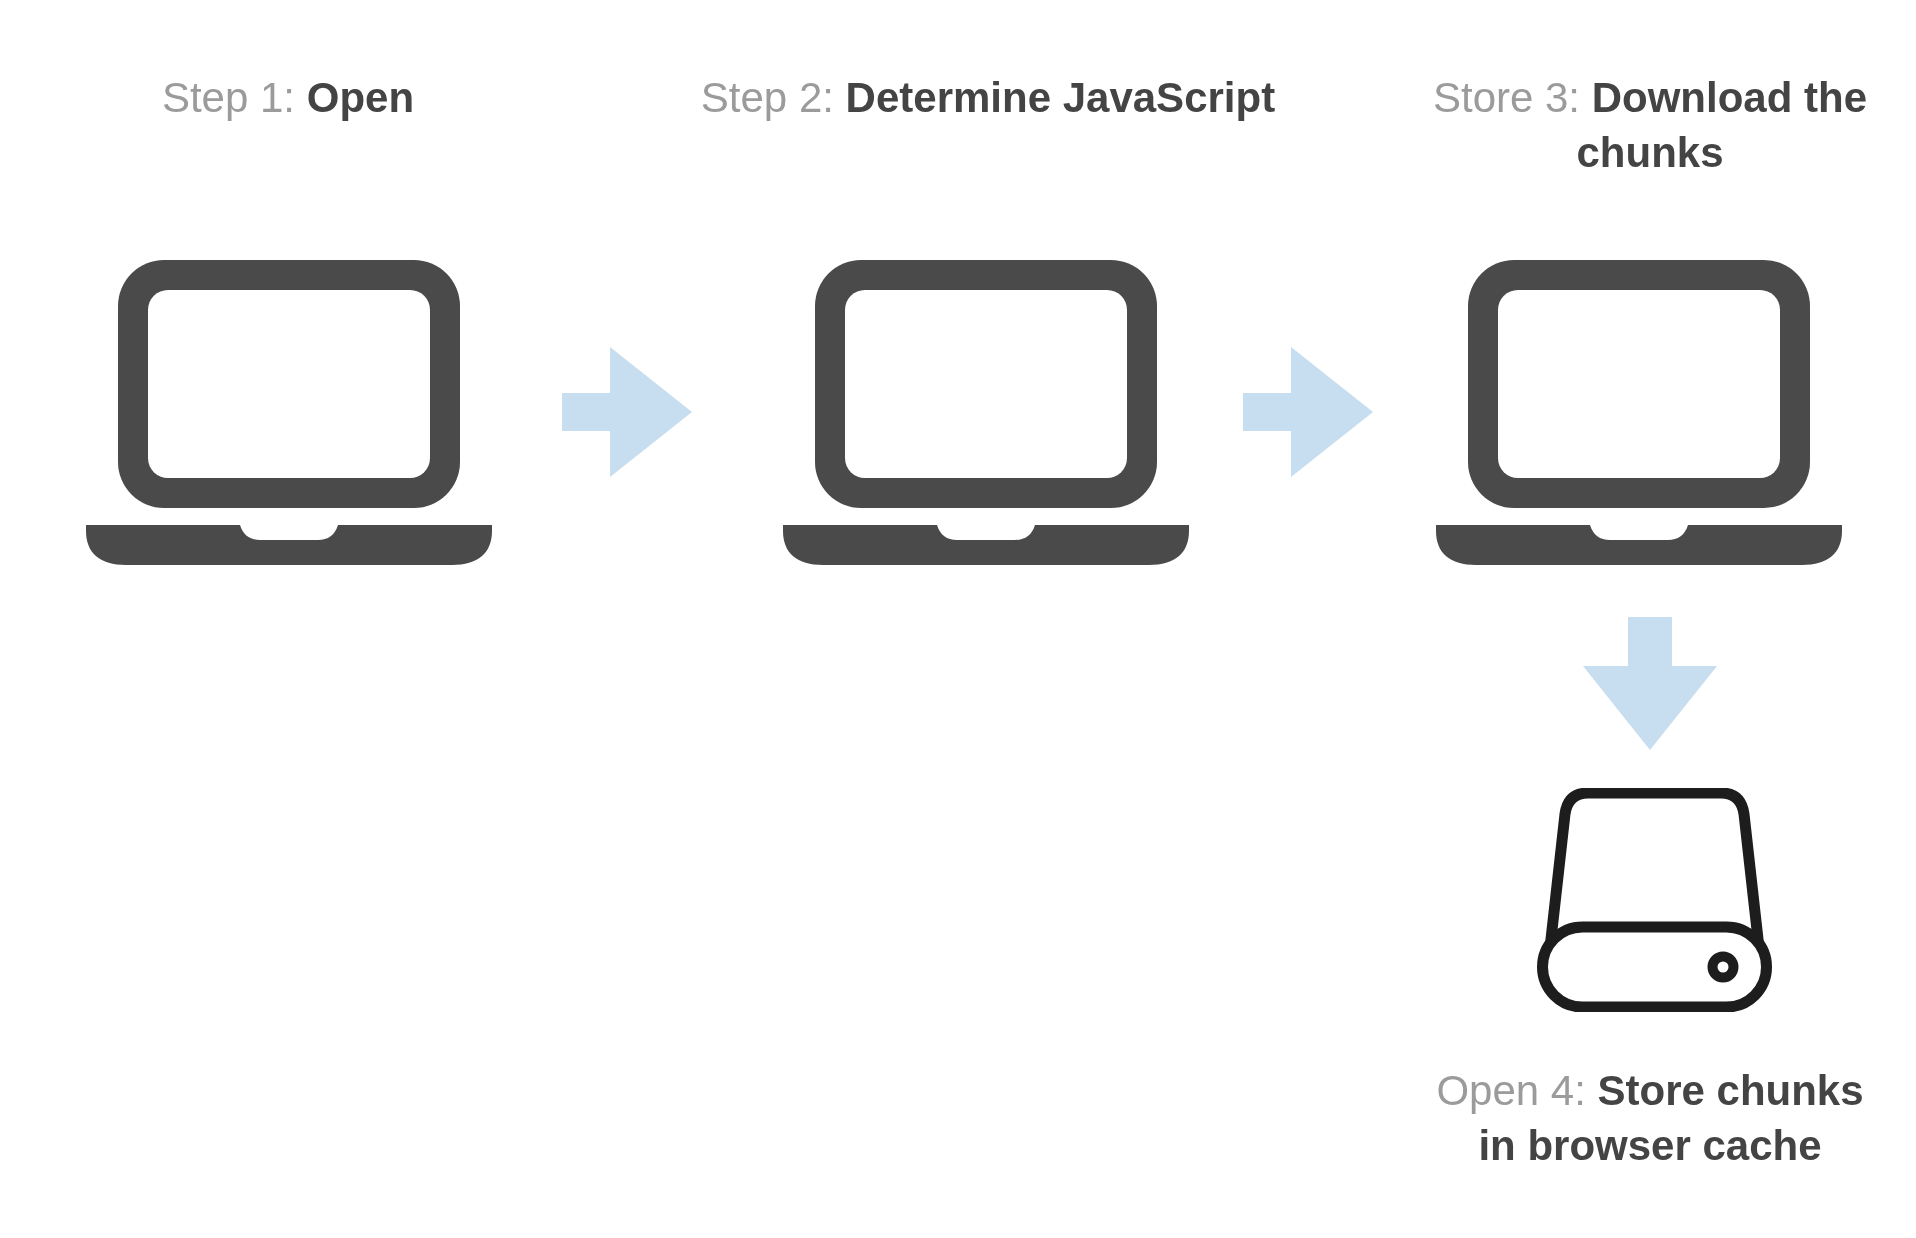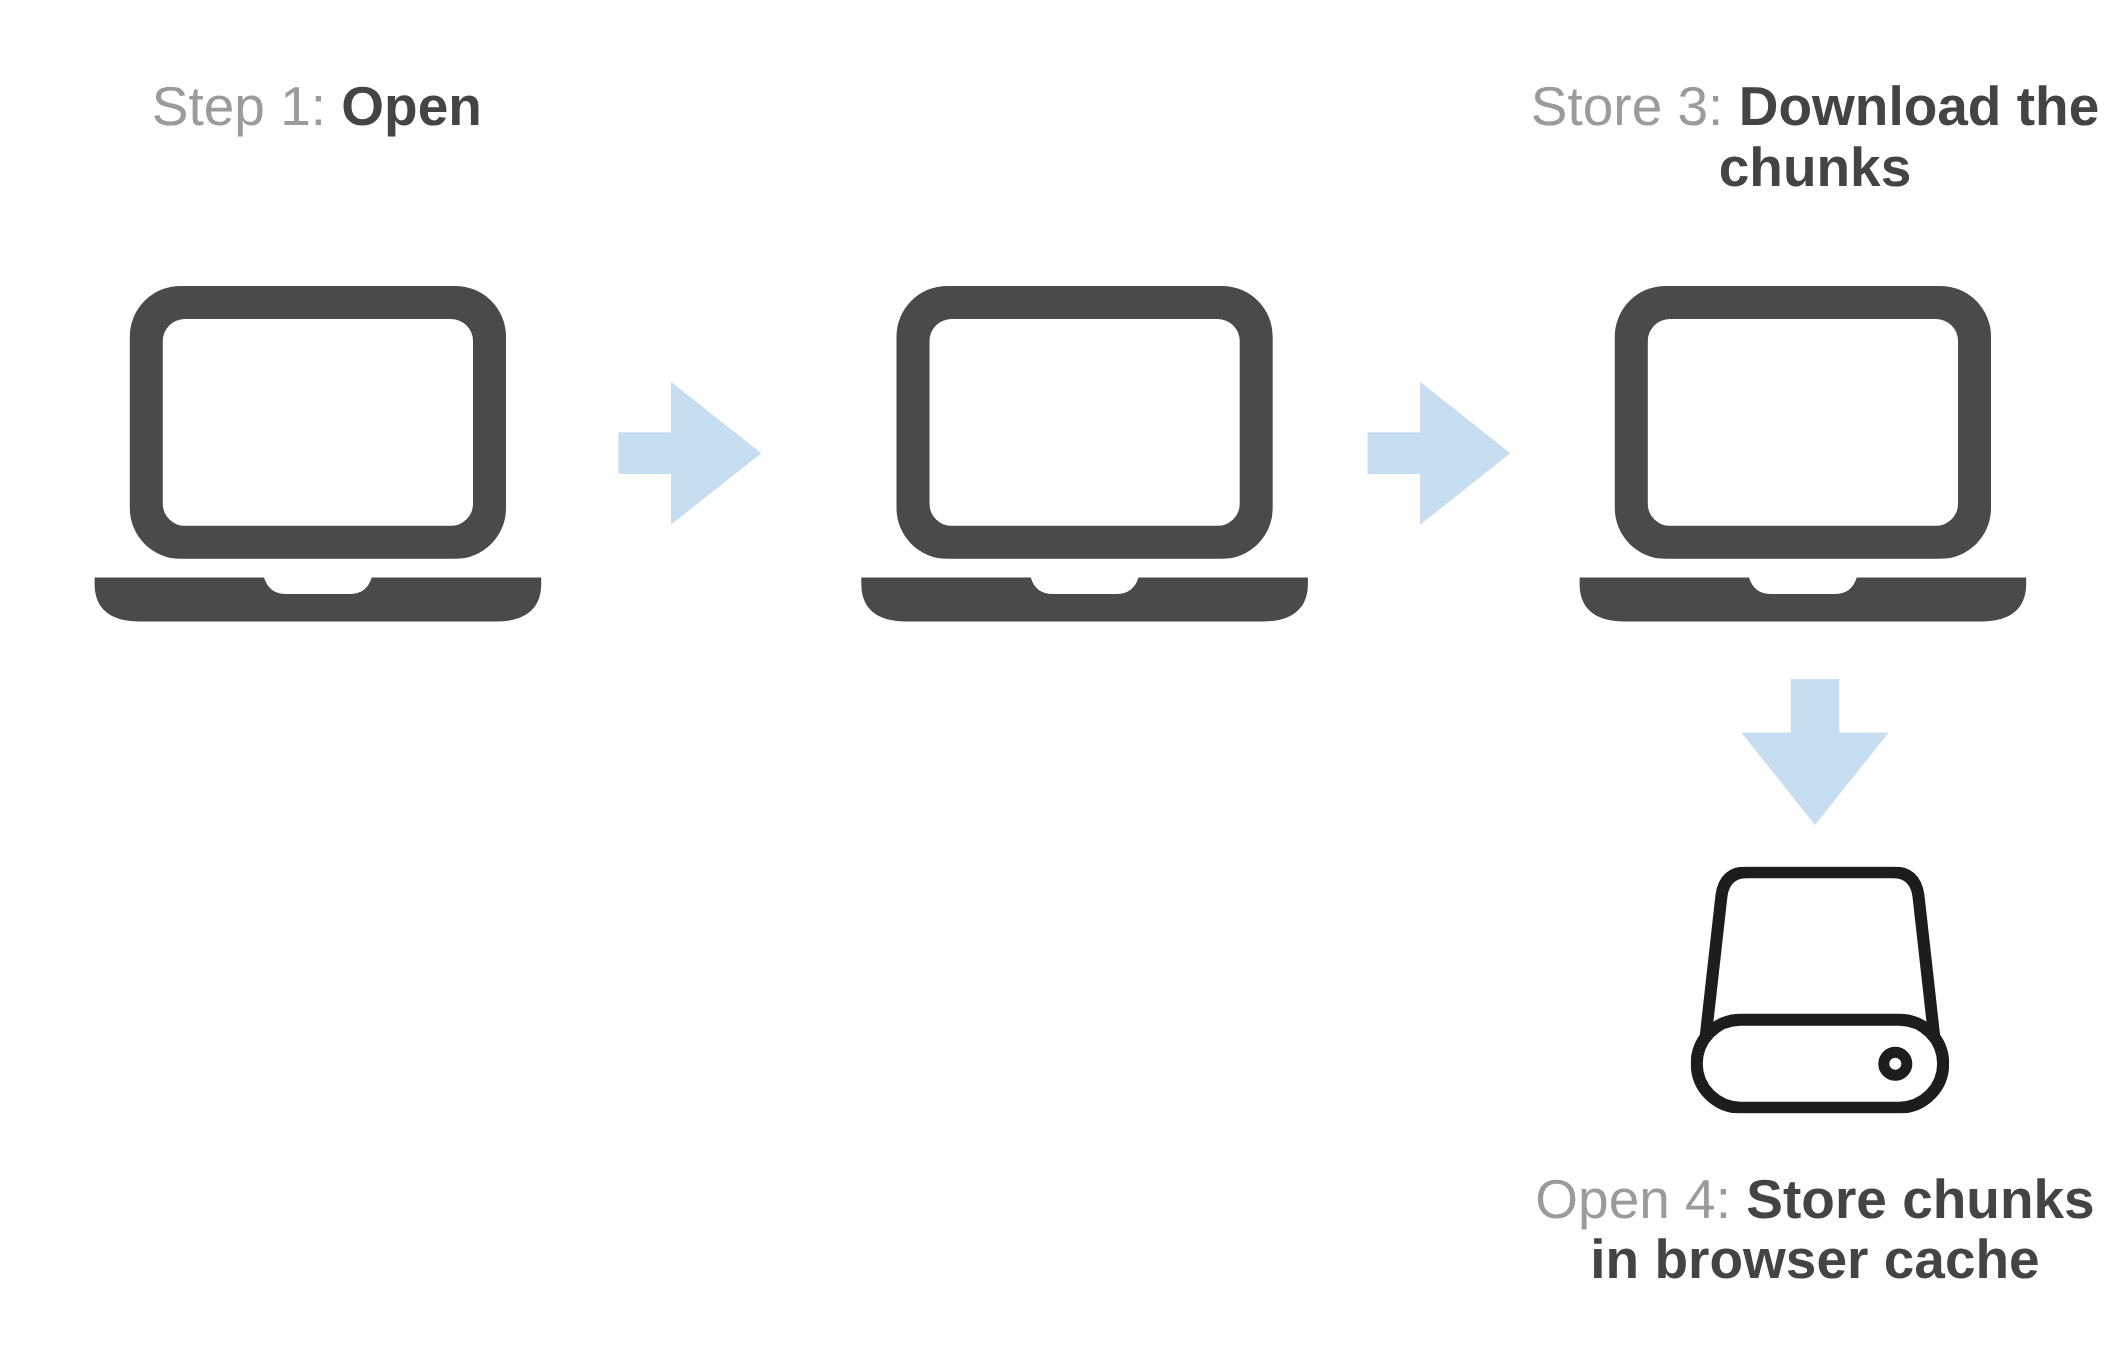--- a/index.html
+++ b/index.html
@@ -14,21 +14,21 @@
   #canvas{
     position:relative;
     width:1916px;height:1238px;
     background:var(--background);
     font-family:"Liberation Sans", sans-serif;
     overflow:hidden;
   }
   .step-caption{
     position:absolute;
     text-align:center;
-    font-size:50px;
+    font-size:42px;
     line-height:55px;
     font-weight:700;
     color:var(--step-text);
     letter-spacing:0;
   }
   .step-caption .prefix{
     color:var(--step-prefix);
     font-weight:400;
   }
   .cap-top{top:70px;}
@@ -75,20 +75,21 @@
         <circle class="drive-line" stroke-width="10" cx="186" cy="179" r="10.5"></circle>
       </symbol>
     </defs>
   </svg>
 
   <div class="step-caption cap-top cap-1">
     <div><span class="prefix">Step 1:</span> <span>Open</span></div>
   </div>
 
   <div class="step-caption cap-top cap-2">
+    <div><span class="prefix">Step 2:</span> <span>Determine JavaScript</span></div>
   </div>
 
   <div class="step-caption cap-top cap-3">
     <div><span class="prefix">Store 3:</span> <span>Download the</span></div>
     <div>chunks</div>
   </div>
 
   <svg class="icon laptop laptop-1">
       <use href="#sym-laptop"></use>
     </svg>

